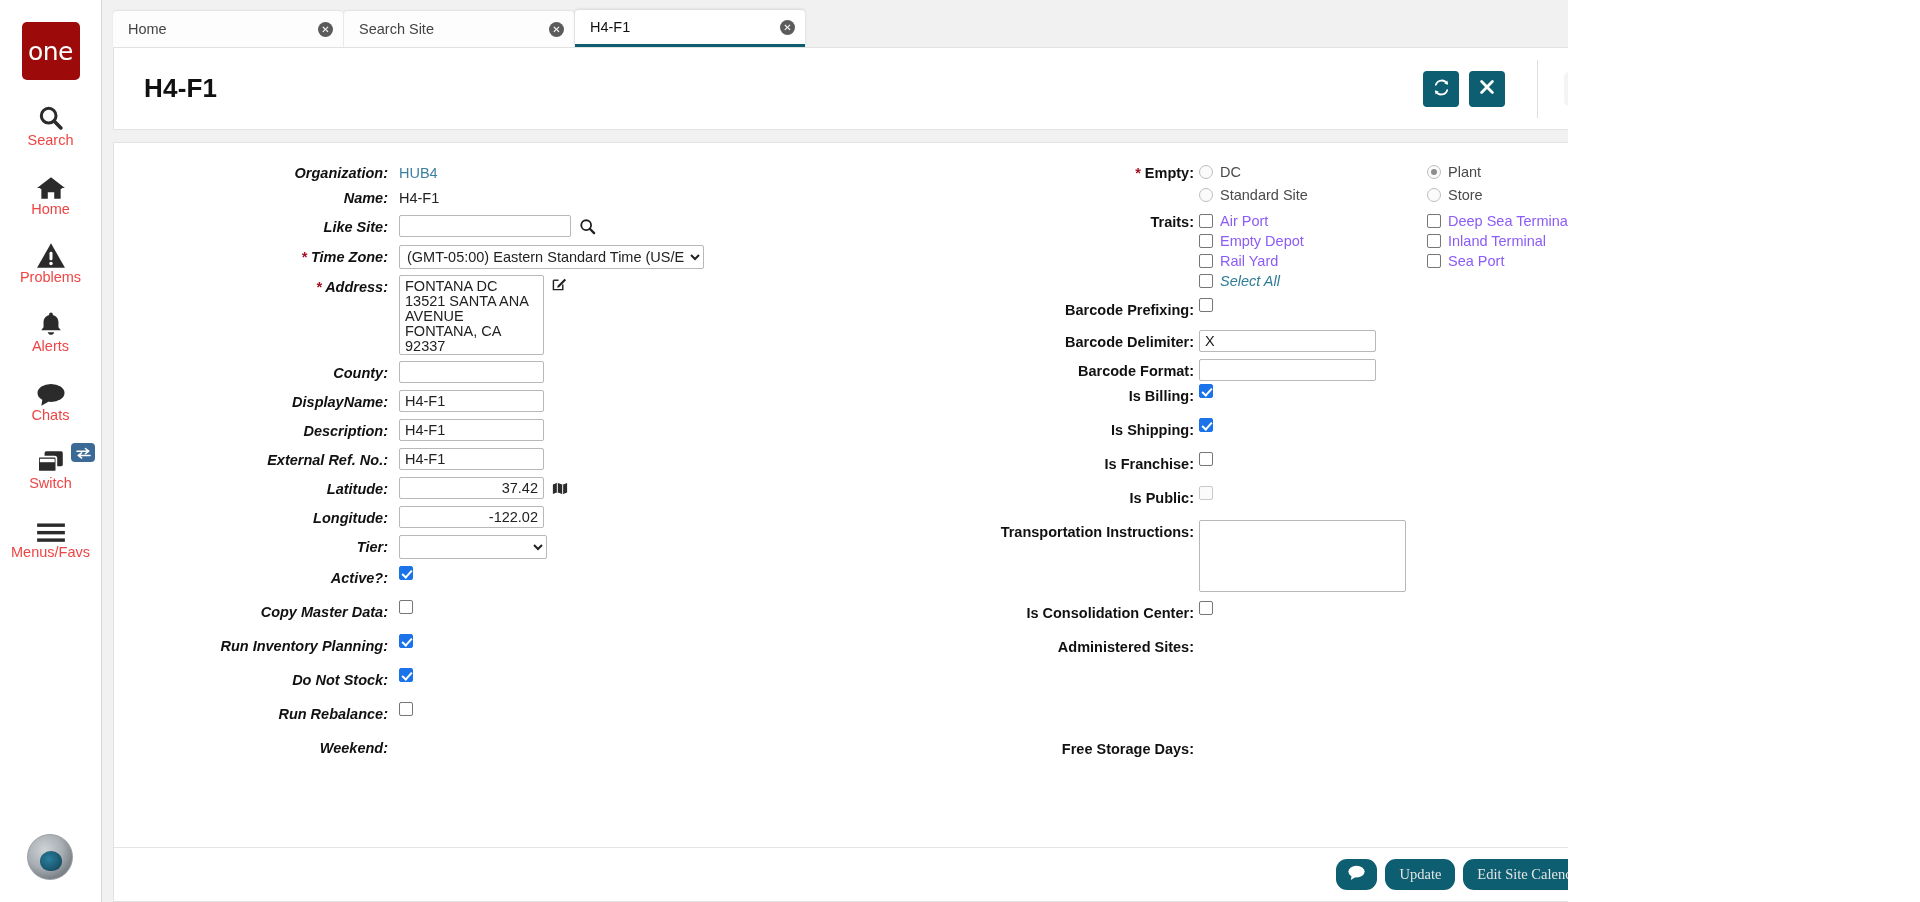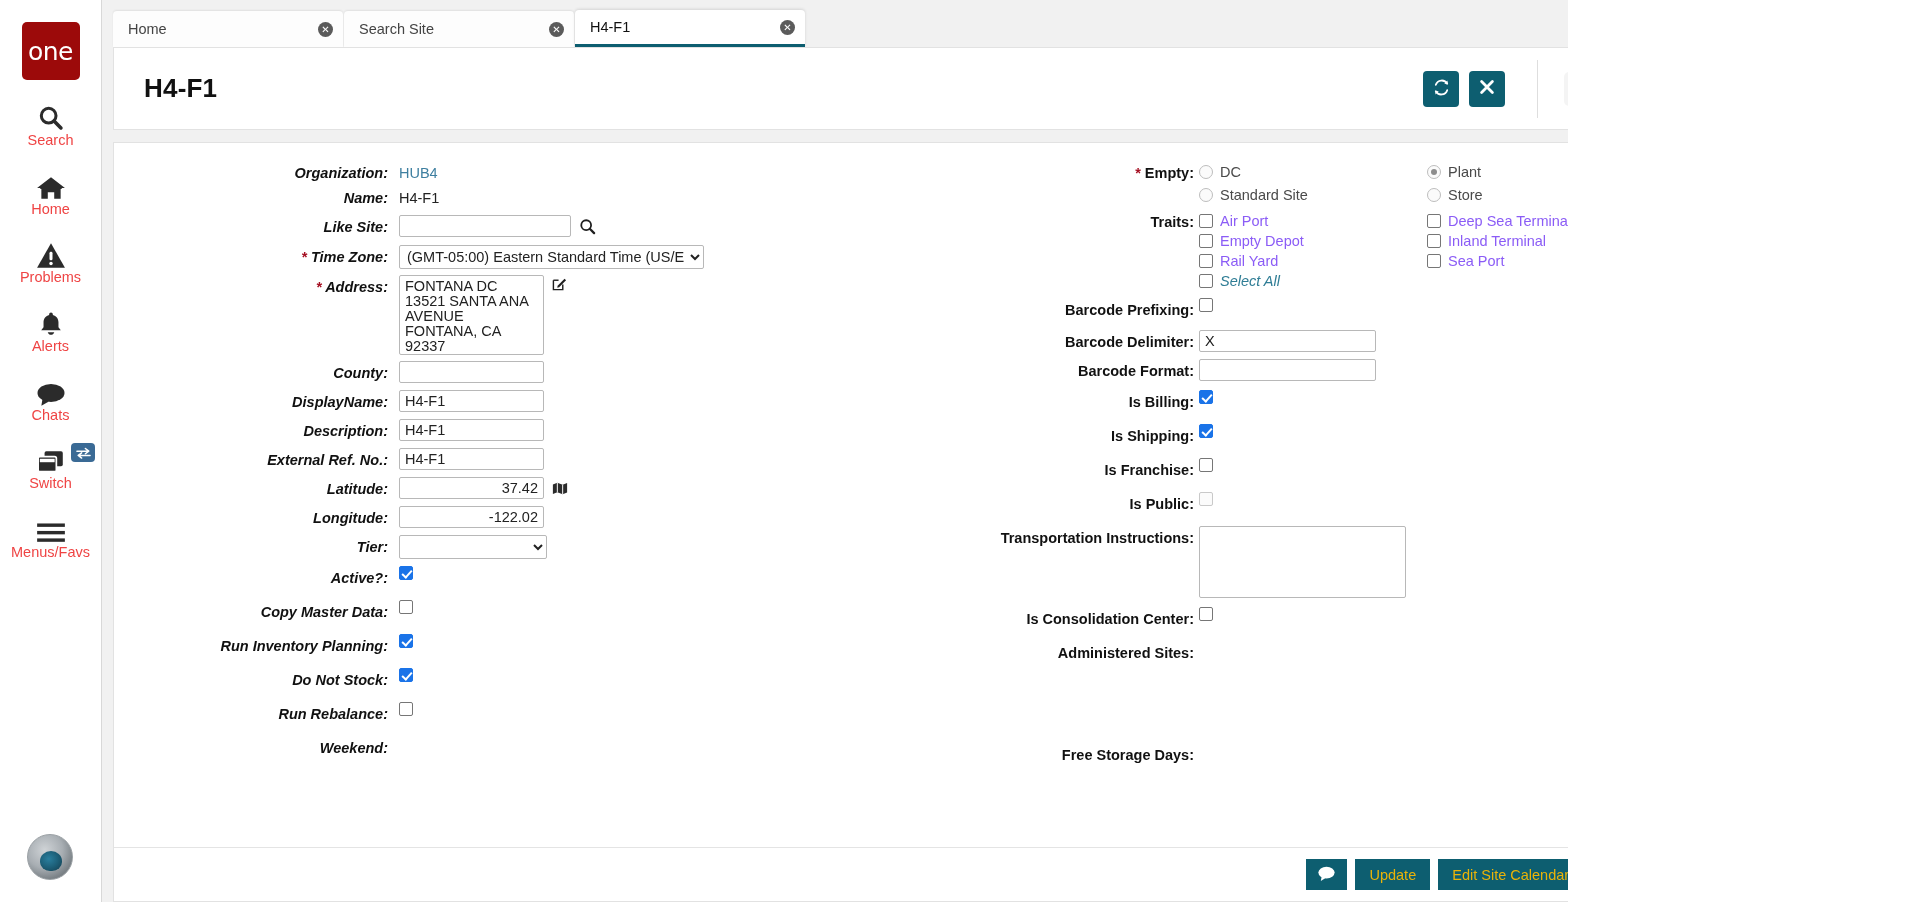--- a/index.html
+++ b/index.html
@@ -431,27 +431,27 @@
     border-top: 1px solid #e4e4e4;
     display: flex;
     align-items: center;
     justify-content: flex-end;
     gap: 8px;
     padding-right: 16px;
     background: #fff;
   }
   .fbtn {
     background: #0d5e70;
-    color: #eab308;
+    color: #e5e5e5;
     border: none;
-    border-radius: 0;
+    border-radius: 11px;
     height: 31px;
     padding: 0 14px;
     font-size: 14.5px;
-    font-family: Liberation Sans, sans-serif;
+    font-family: Liberation Serif, serif;
     cursor: pointer;
     display: flex; align-items: center; justify-content: center;
   }
   .fbtn.icon { width: 41px; padding: 0; }
   .rightfill {
     position: absolute;
     left: 1568px; top: 0;
     width: 352px; height: 902px;
     background: #ffffff;
   }
@@ -845,21 +845,21 @@
                 </div>
             </div>
 
             <div class="row" style="margin-top:4px;">
               <div class="lbl">Barcode Format:</div>
               <div class="val">
                   <input class="txt w175" value="" style="">
                 </div>
             </div>
 
-            <div class="row" style="margin-top:6px;">
+            <div class="row" style="">
               <div class="lbl">Is Billing:</div>
               <div class="val">
                   <span class="cb on"></span>
                 </div>
             </div>
 
             <div class="row" style="margin-top:9px;">
               <div class="lbl">Is Shipping:</div>
               <div class="val">
                   <span class="cb on"></span>

